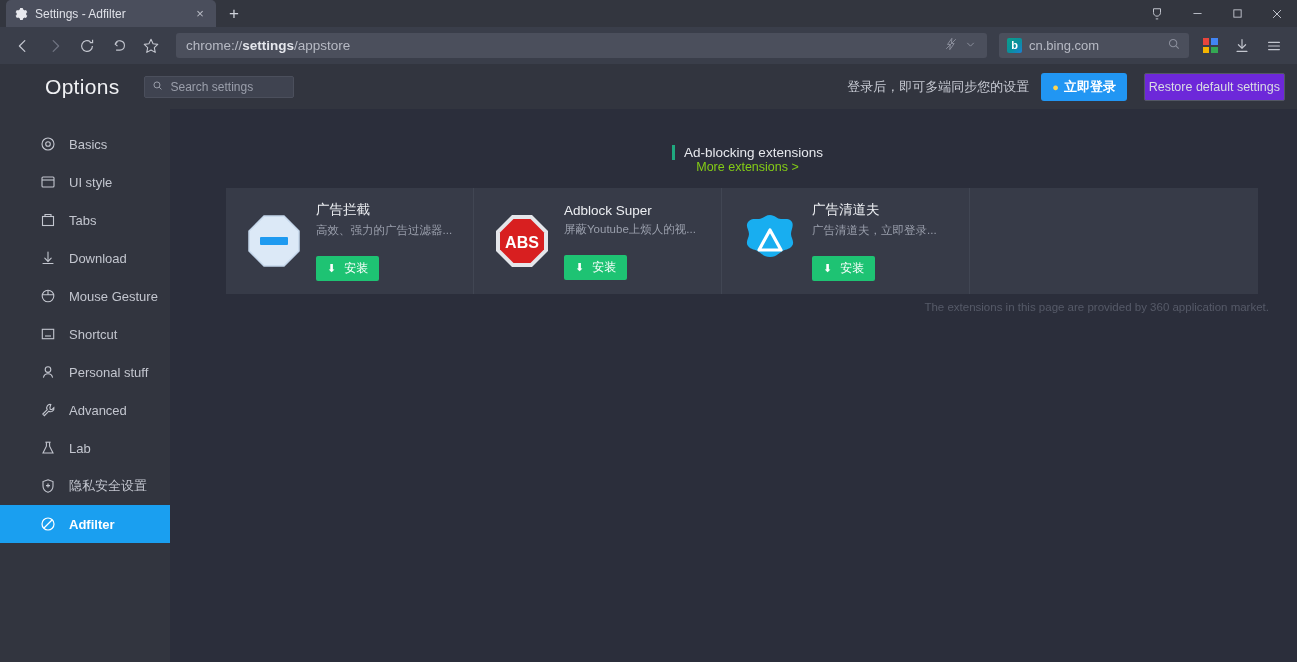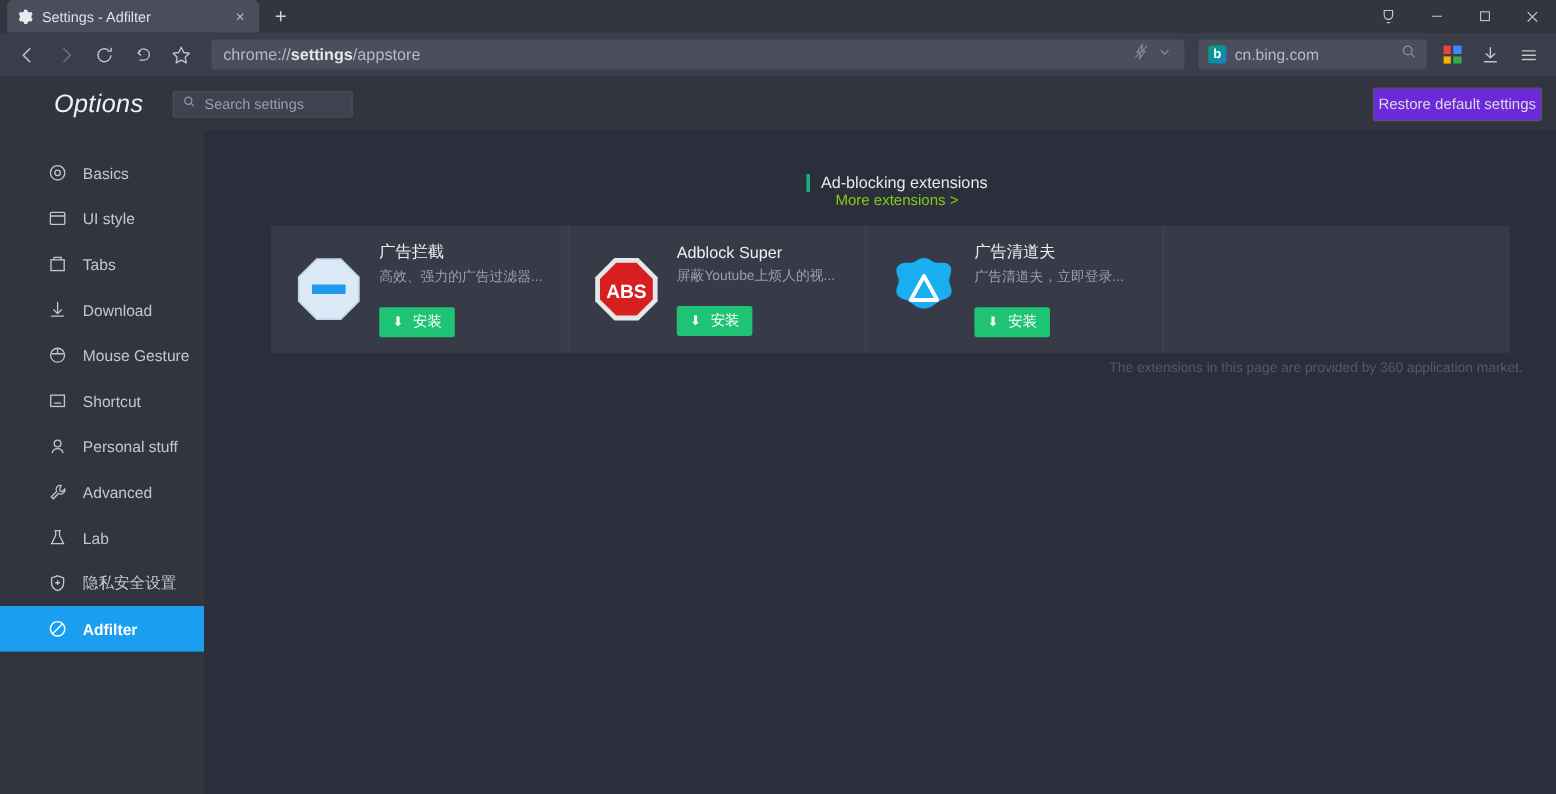--- a/index.html
+++ b/index.html
@@ -79,21 +79,21 @@
   .tb-right { display:flex; align-items:center; gap:2px; margin-left:4px; }
   .grid-ico { width:15px; height:15px; display:grid;
               grid-template-columns:1fr 1fr; grid-template-rows:1fr 1fr; gap:2px; }
   .grid-ico i { display:block; }
 
   
   .opts-header {
     height:45px; background:#32353f; display:flex; align-items:center;
     padding-left:45px; position:relative;
   }
-  .opts-title { font-size:21px; color:#f0f1f4; font-weight:normal; letter-spacing:.3px;font-style:italic; }
+  .opts-title { font-size:21px; color:#f0f1f4; font-weight:normal; letter-spacing:.3px; }
   .settings-search {
     width:150px; height:22px; background:#3f4350; border:1px solid #4b4f5c;
     border-radius:2px; margin-left:25px; display:flex; align-items:center;
     padding:0 7px; gap:6px; cursor:text;
   }
   .settings-search .ph { font-size:12px; color:#9b9fab; }
   .login-area {
     position:absolute; right:170px; display:flex; align-items:center; gap:12px;
   }
   .login-text { font-size:13px; color:#c6c9d2; }
@@ -282,20 +282,27 @@
   <div class="settings-search">
     <span style="color:#9b9fab">
       <svg viewBox="0 0 16 16" width="12" height="12" fill="none" stroke="currentColor" stroke-width="1.3">
           <circle cx="6.6" cy="6.6" r="4"></circle>
           <path d="M9.6 9.6l3 3"></path>
         </svg>
     </span>
     <span class="ph">Search settings</span>
   </div>
 
+  <div class="login-area">
+    <span class="login-text">登录后，即可多端同步您的设置</span>
+    <button class="login-btn">
+      <span class="pico">●</span>
+      <span>立即登录</span>
+    </button>
+  </div>
 
   <button class="restore-btn">Restore default settings</button>
 </div>
 
 <div class="body-wrap">
 
   <div class="sidebar">
 
     <div class="side-item">
       <span class="side-ico">

